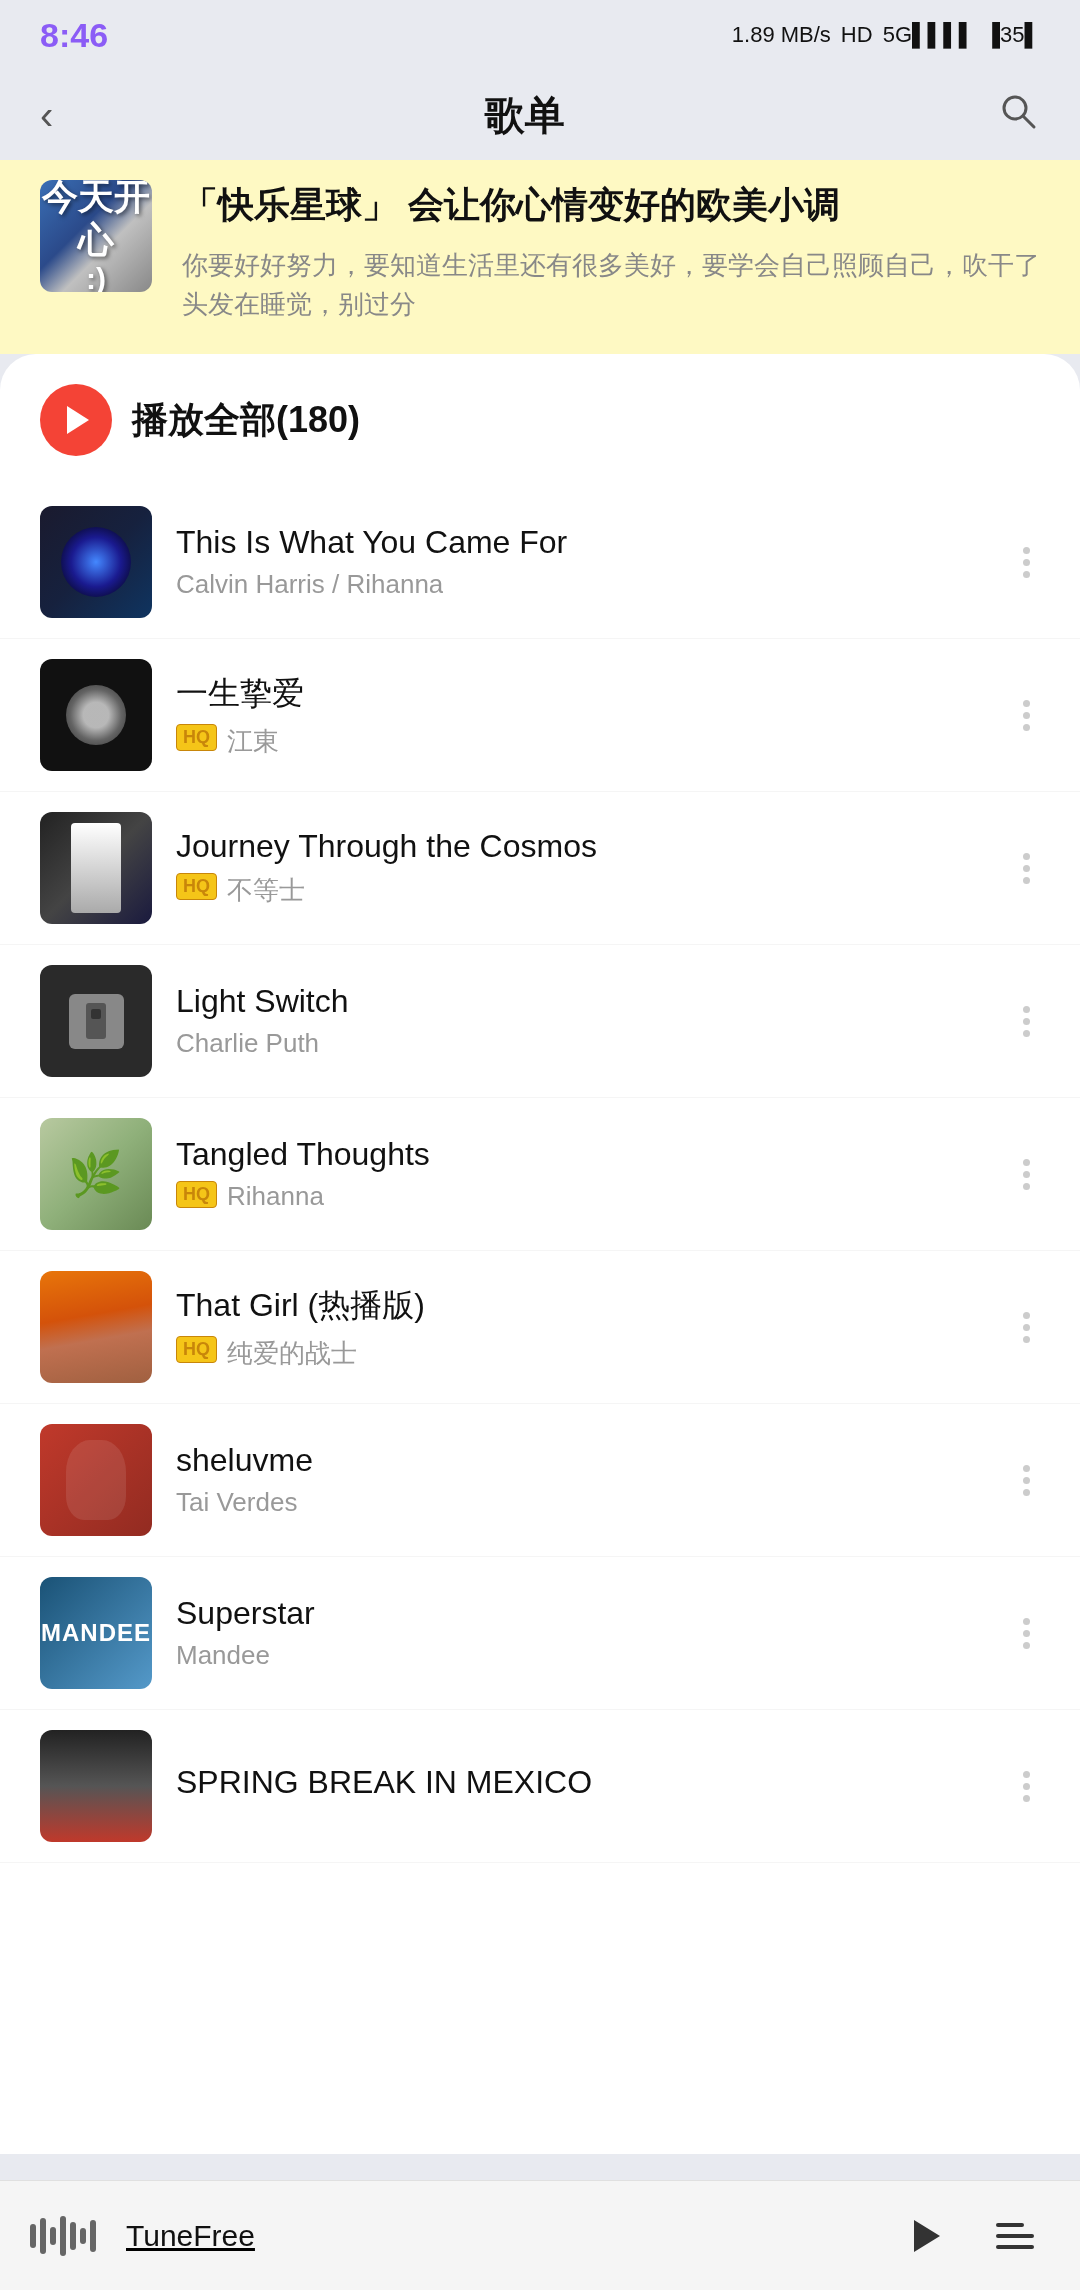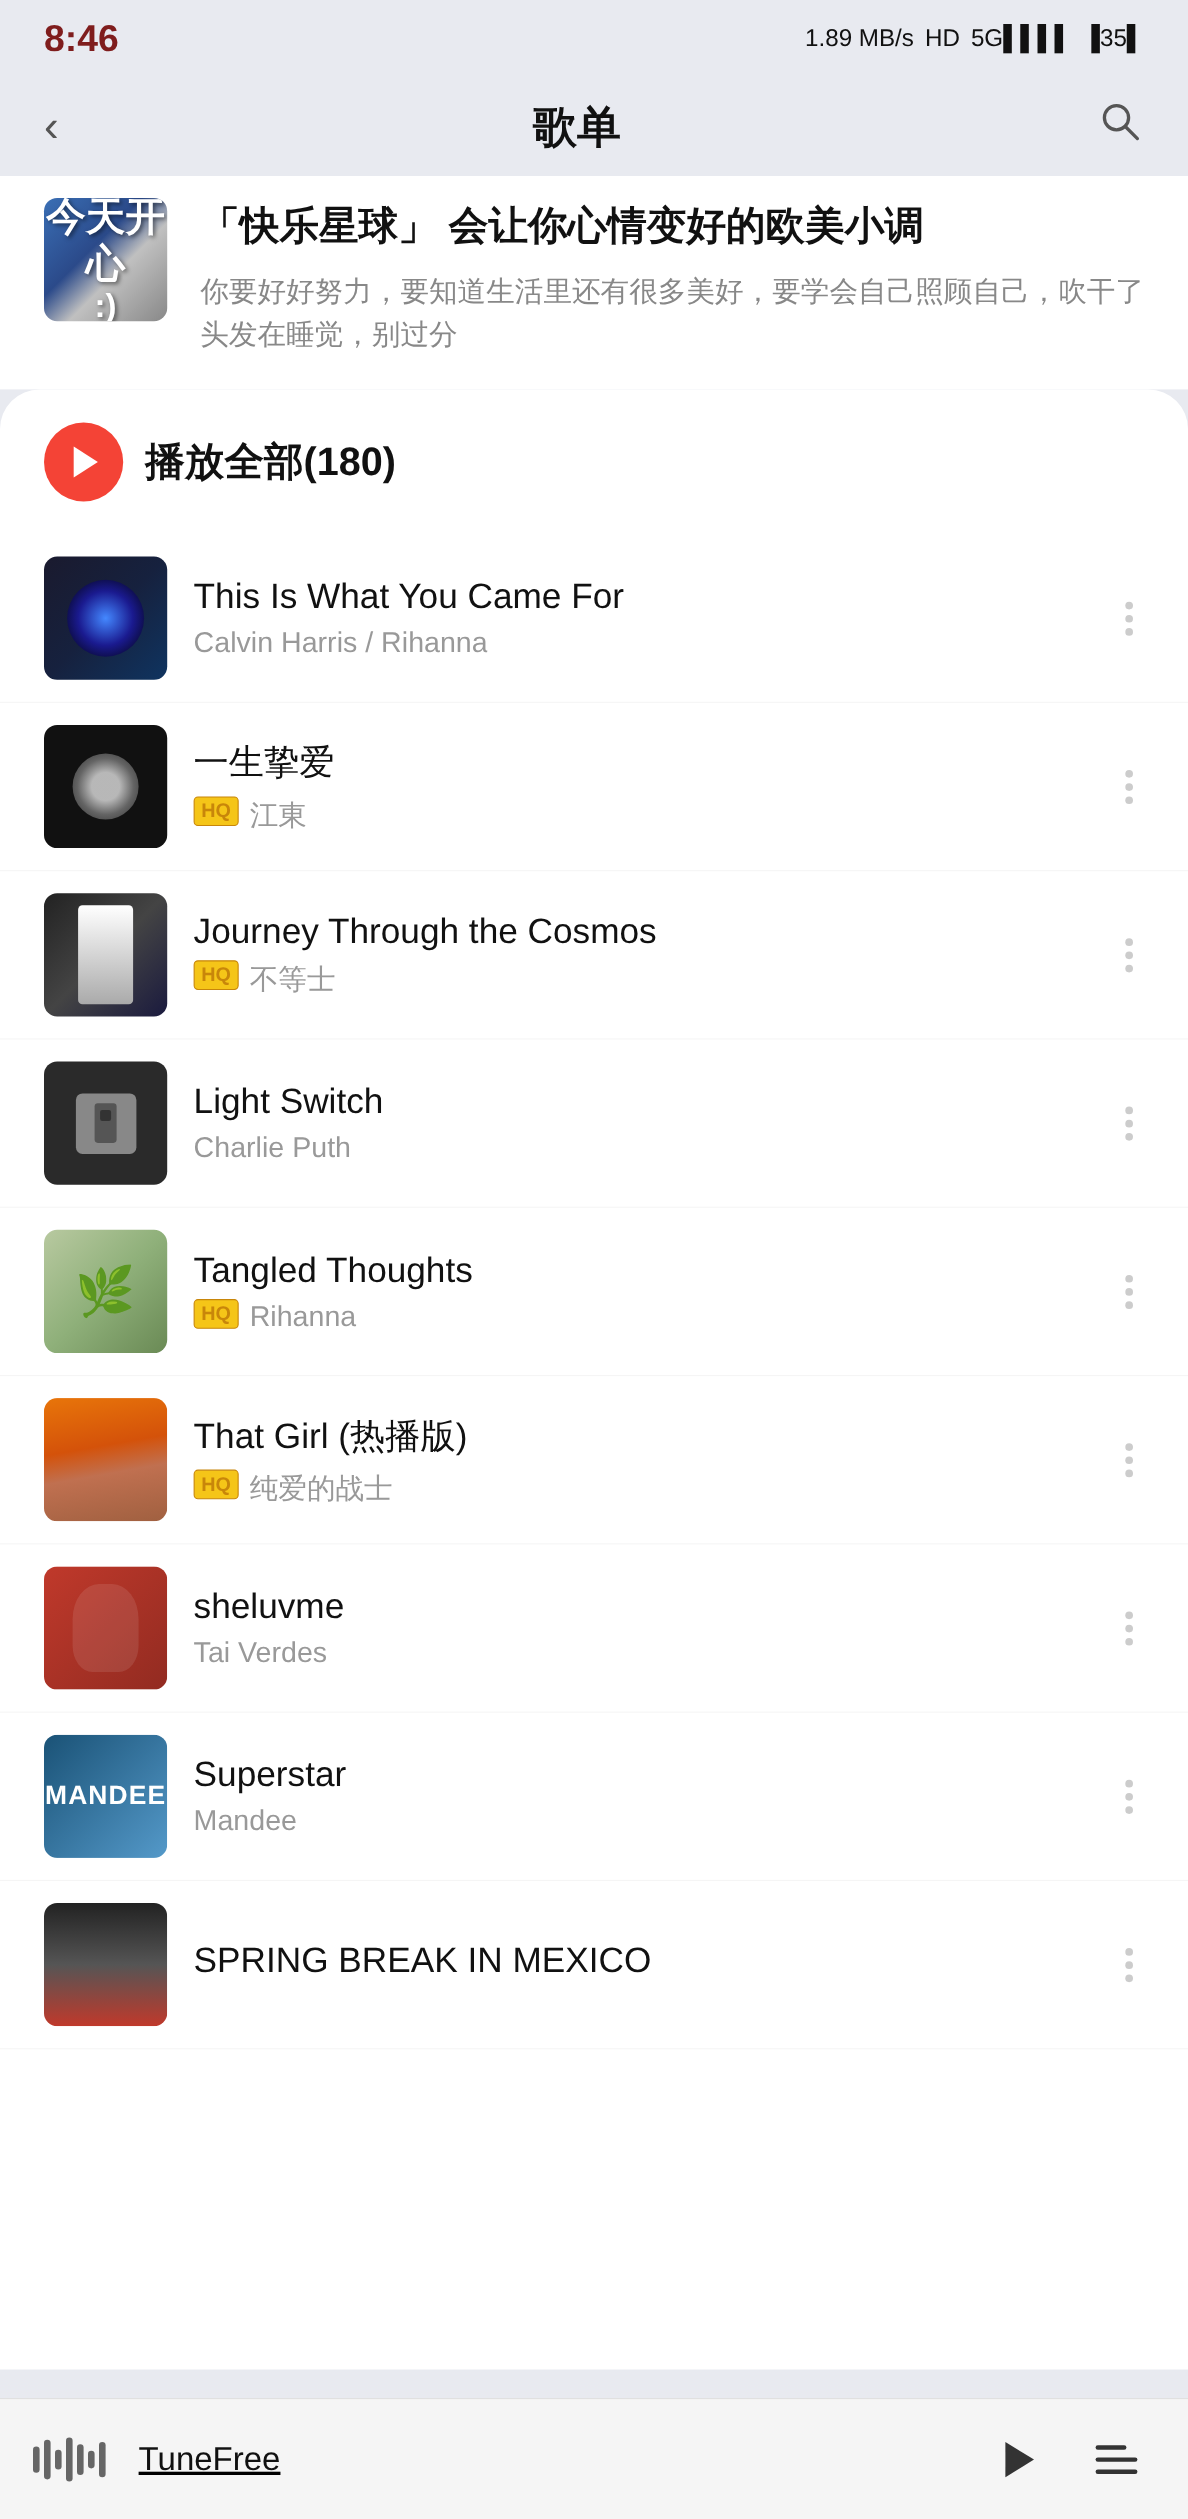--- a/index.html
+++ b/index.html
@@ -19,21 +19,21 @@
       height: 70px;
       background: #e8eaf0;
       display: flex;
       align-items: center;
       justify-content: space-between;
       padding: 0 40px;
     }
     .status-time {
       font-size: 34px;
       font-weight: 600;
-      color: #7f1d1d;
+      color: #8b5cf6;
     }
     .status-right {
       display: flex;
       align-items: center;
       gap: 10px;
       font-size: 24px;
       color: #111;
     }
     .status-right span { font-size: 22px; font-weight: 500; }
 
@@ -59,21 +59,21 @@
     }
     .nav-search {
       font-size: 38px;
       color: #555;
       cursor: pointer;
     }
 
     
     .playlist-header {
       width: 100%;
-      background: #ffffff;
+      background: #fef9c3;
       padding: 20px 40px 30px;
       display: flex;
       align-items: flex-start;
       gap: 30px;
     }
     .playlist-cover {
       width: 200px;
       height: 200px;
       border-radius: 16px;
       overflow: hidden;

